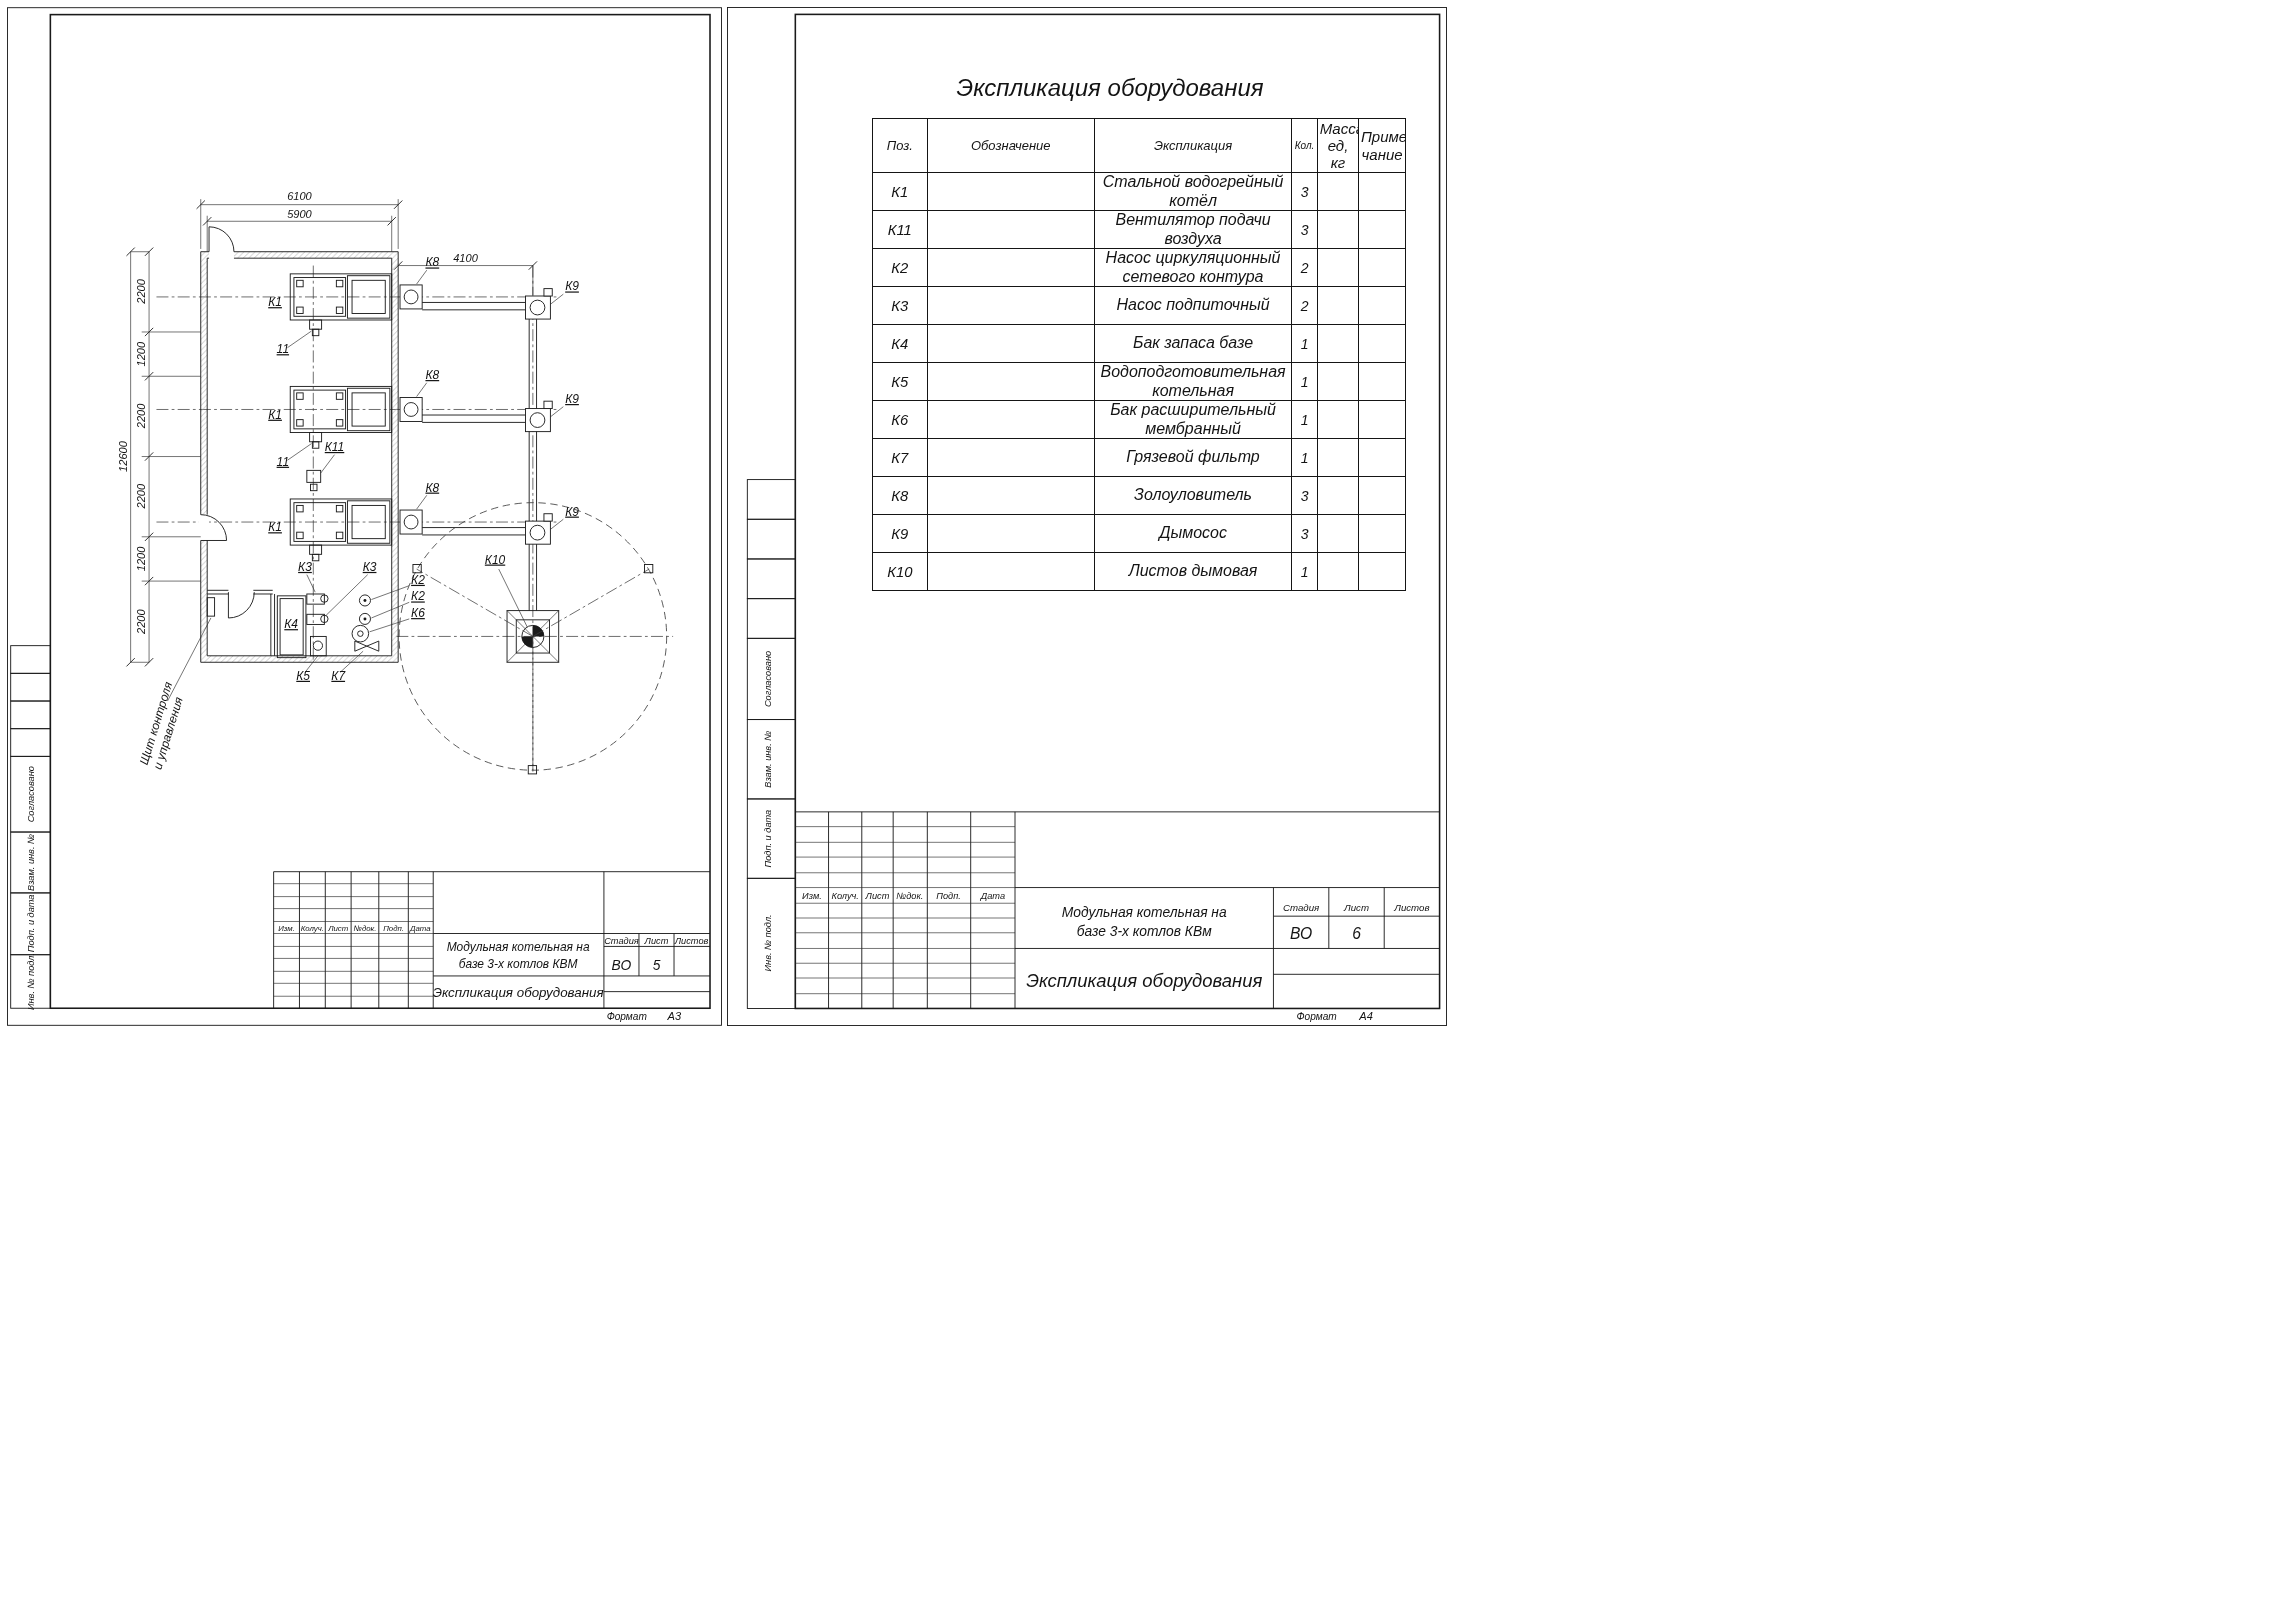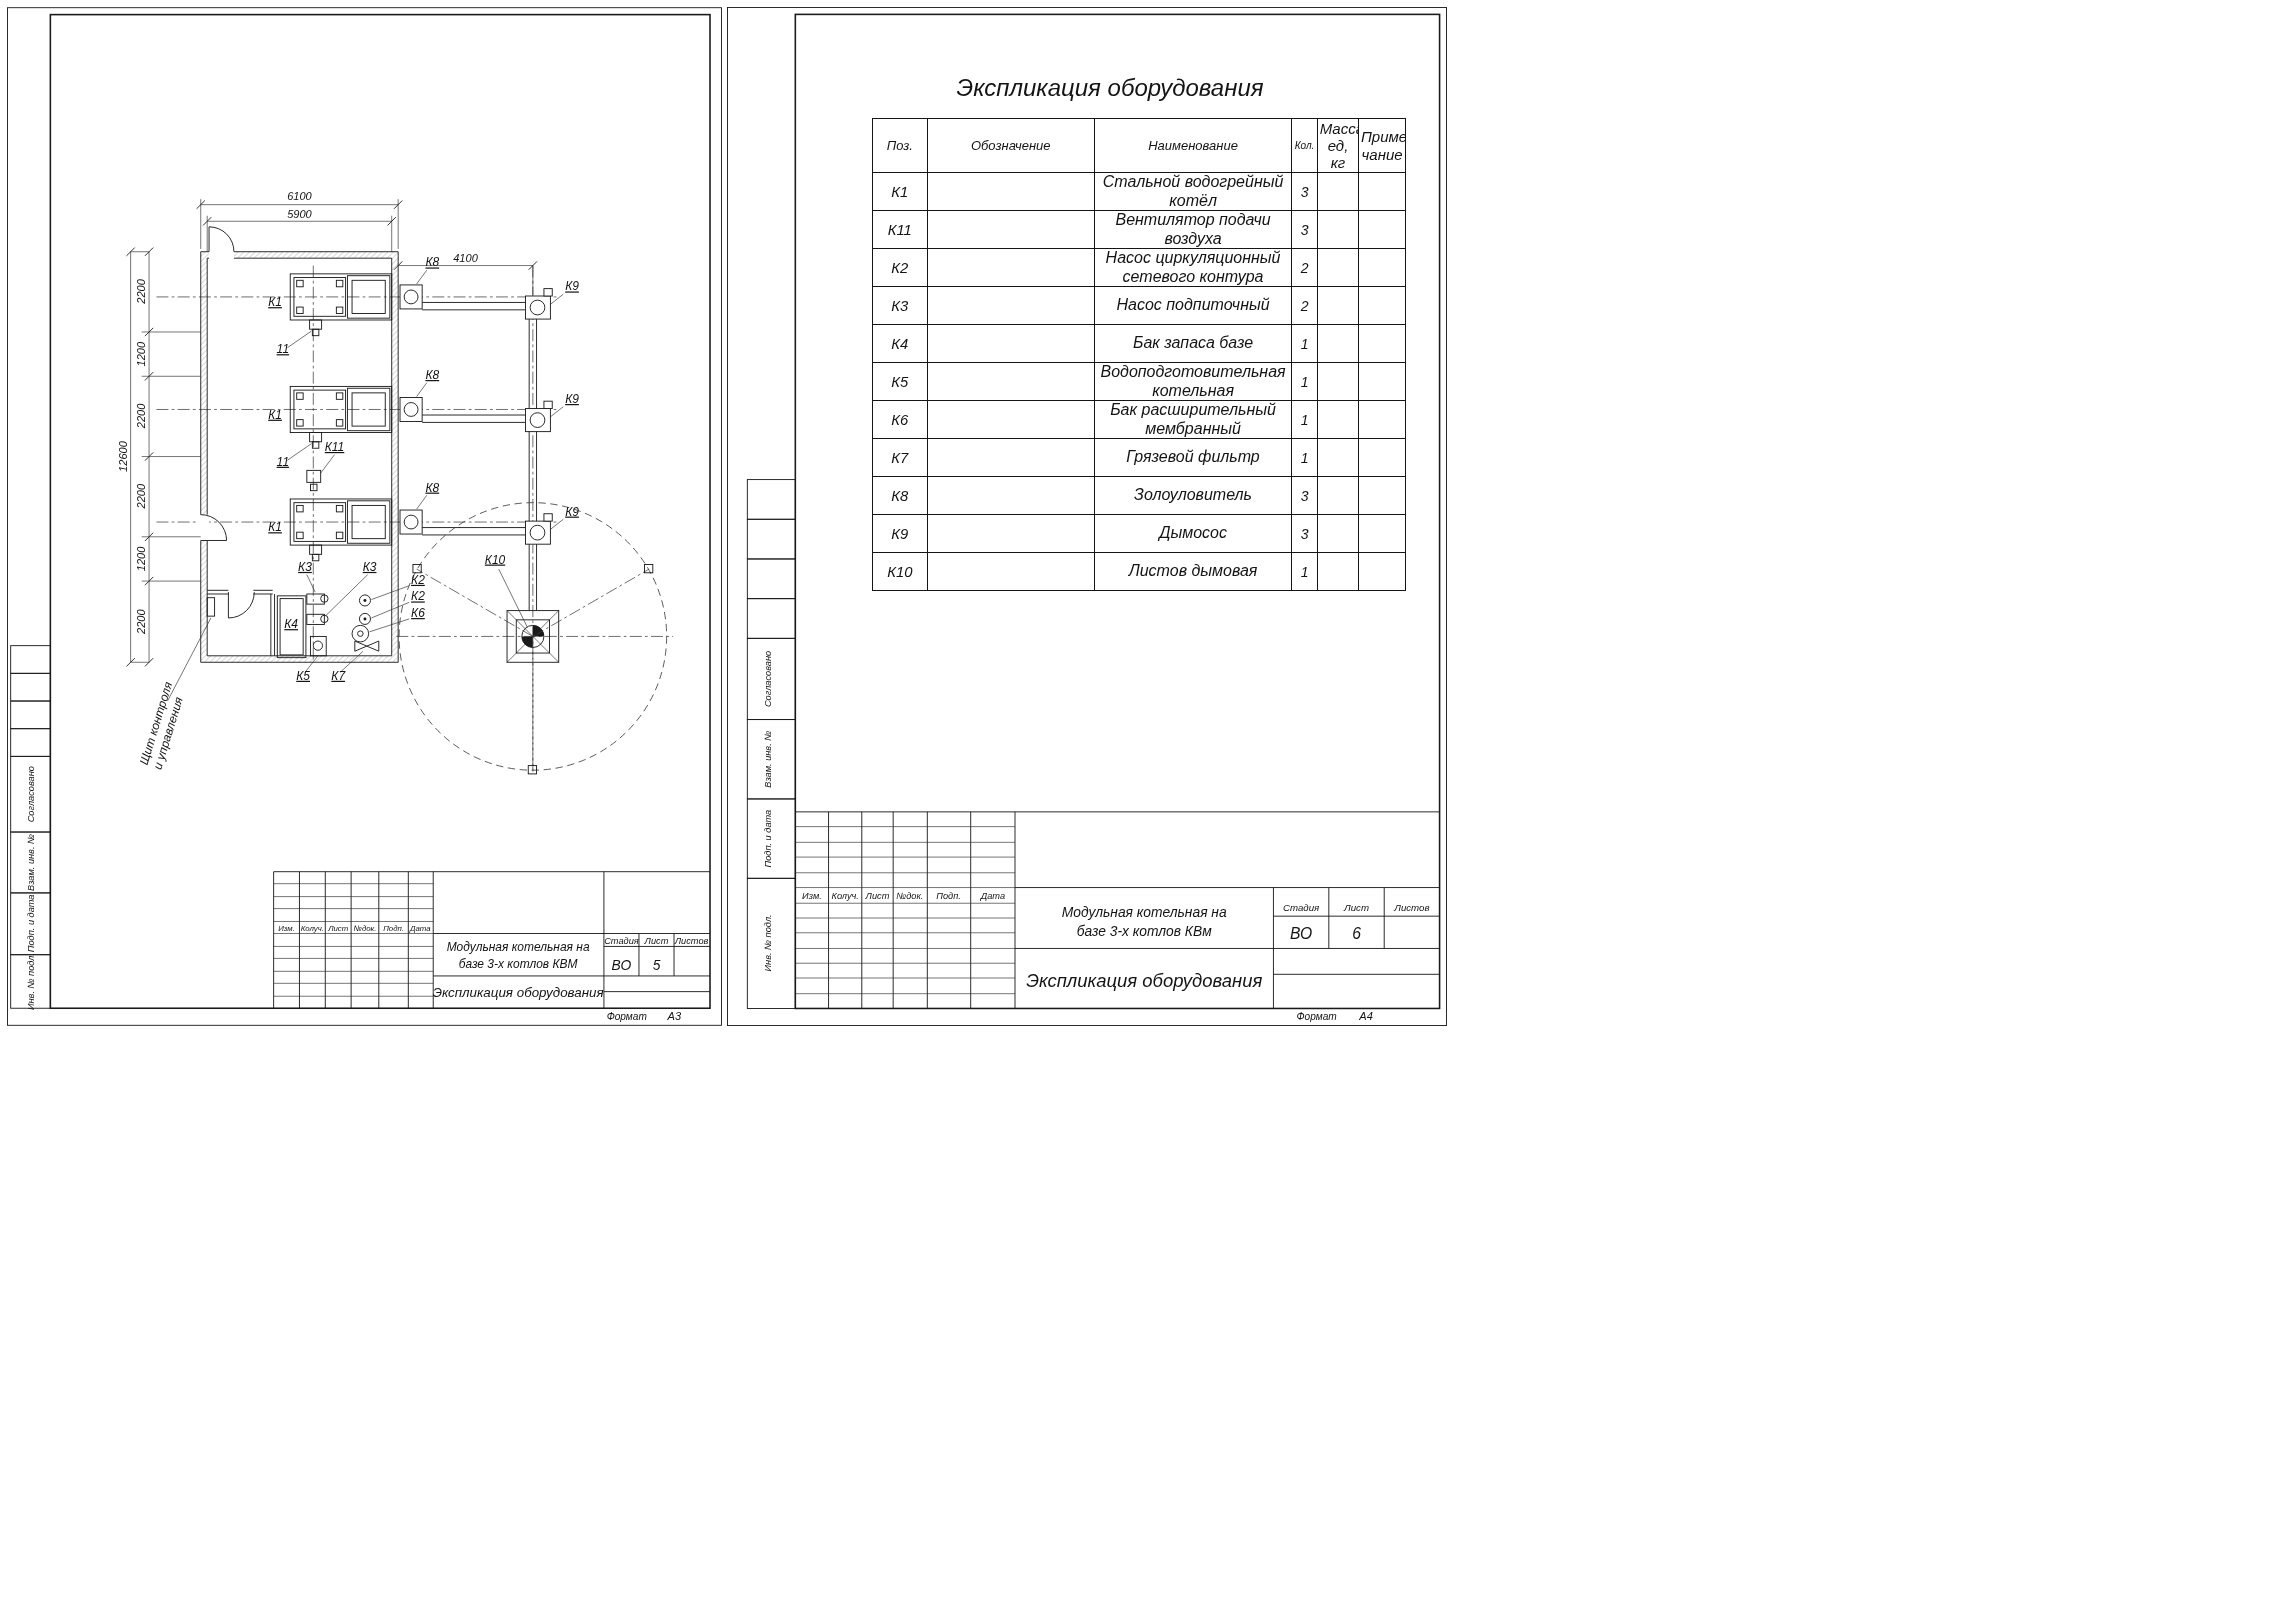--- a/index.html
+++ b/index.html
@@ -320,21 +320,21 @@
           <col style="width:150px">
           <col style="width:177px">
         <col style="width:23px">
           <col style="width:37px">
           <col style="width:42px">
       </colgroup>
       <thead>
         <tr>
           <th>Поз.</th>
           <th>Обозначение</th>
-          <th>Наименование</th>
+          <th>Экспликация</th>
           <th class="narrow">Кол.</th>
           <th class="two">
             <div>Масса</div>
             <div>ед, кг</div>
           </th>
           <th class="two">
             <div>Приме-</div>
             <div>чание</div>
           </th>
         </tr>

